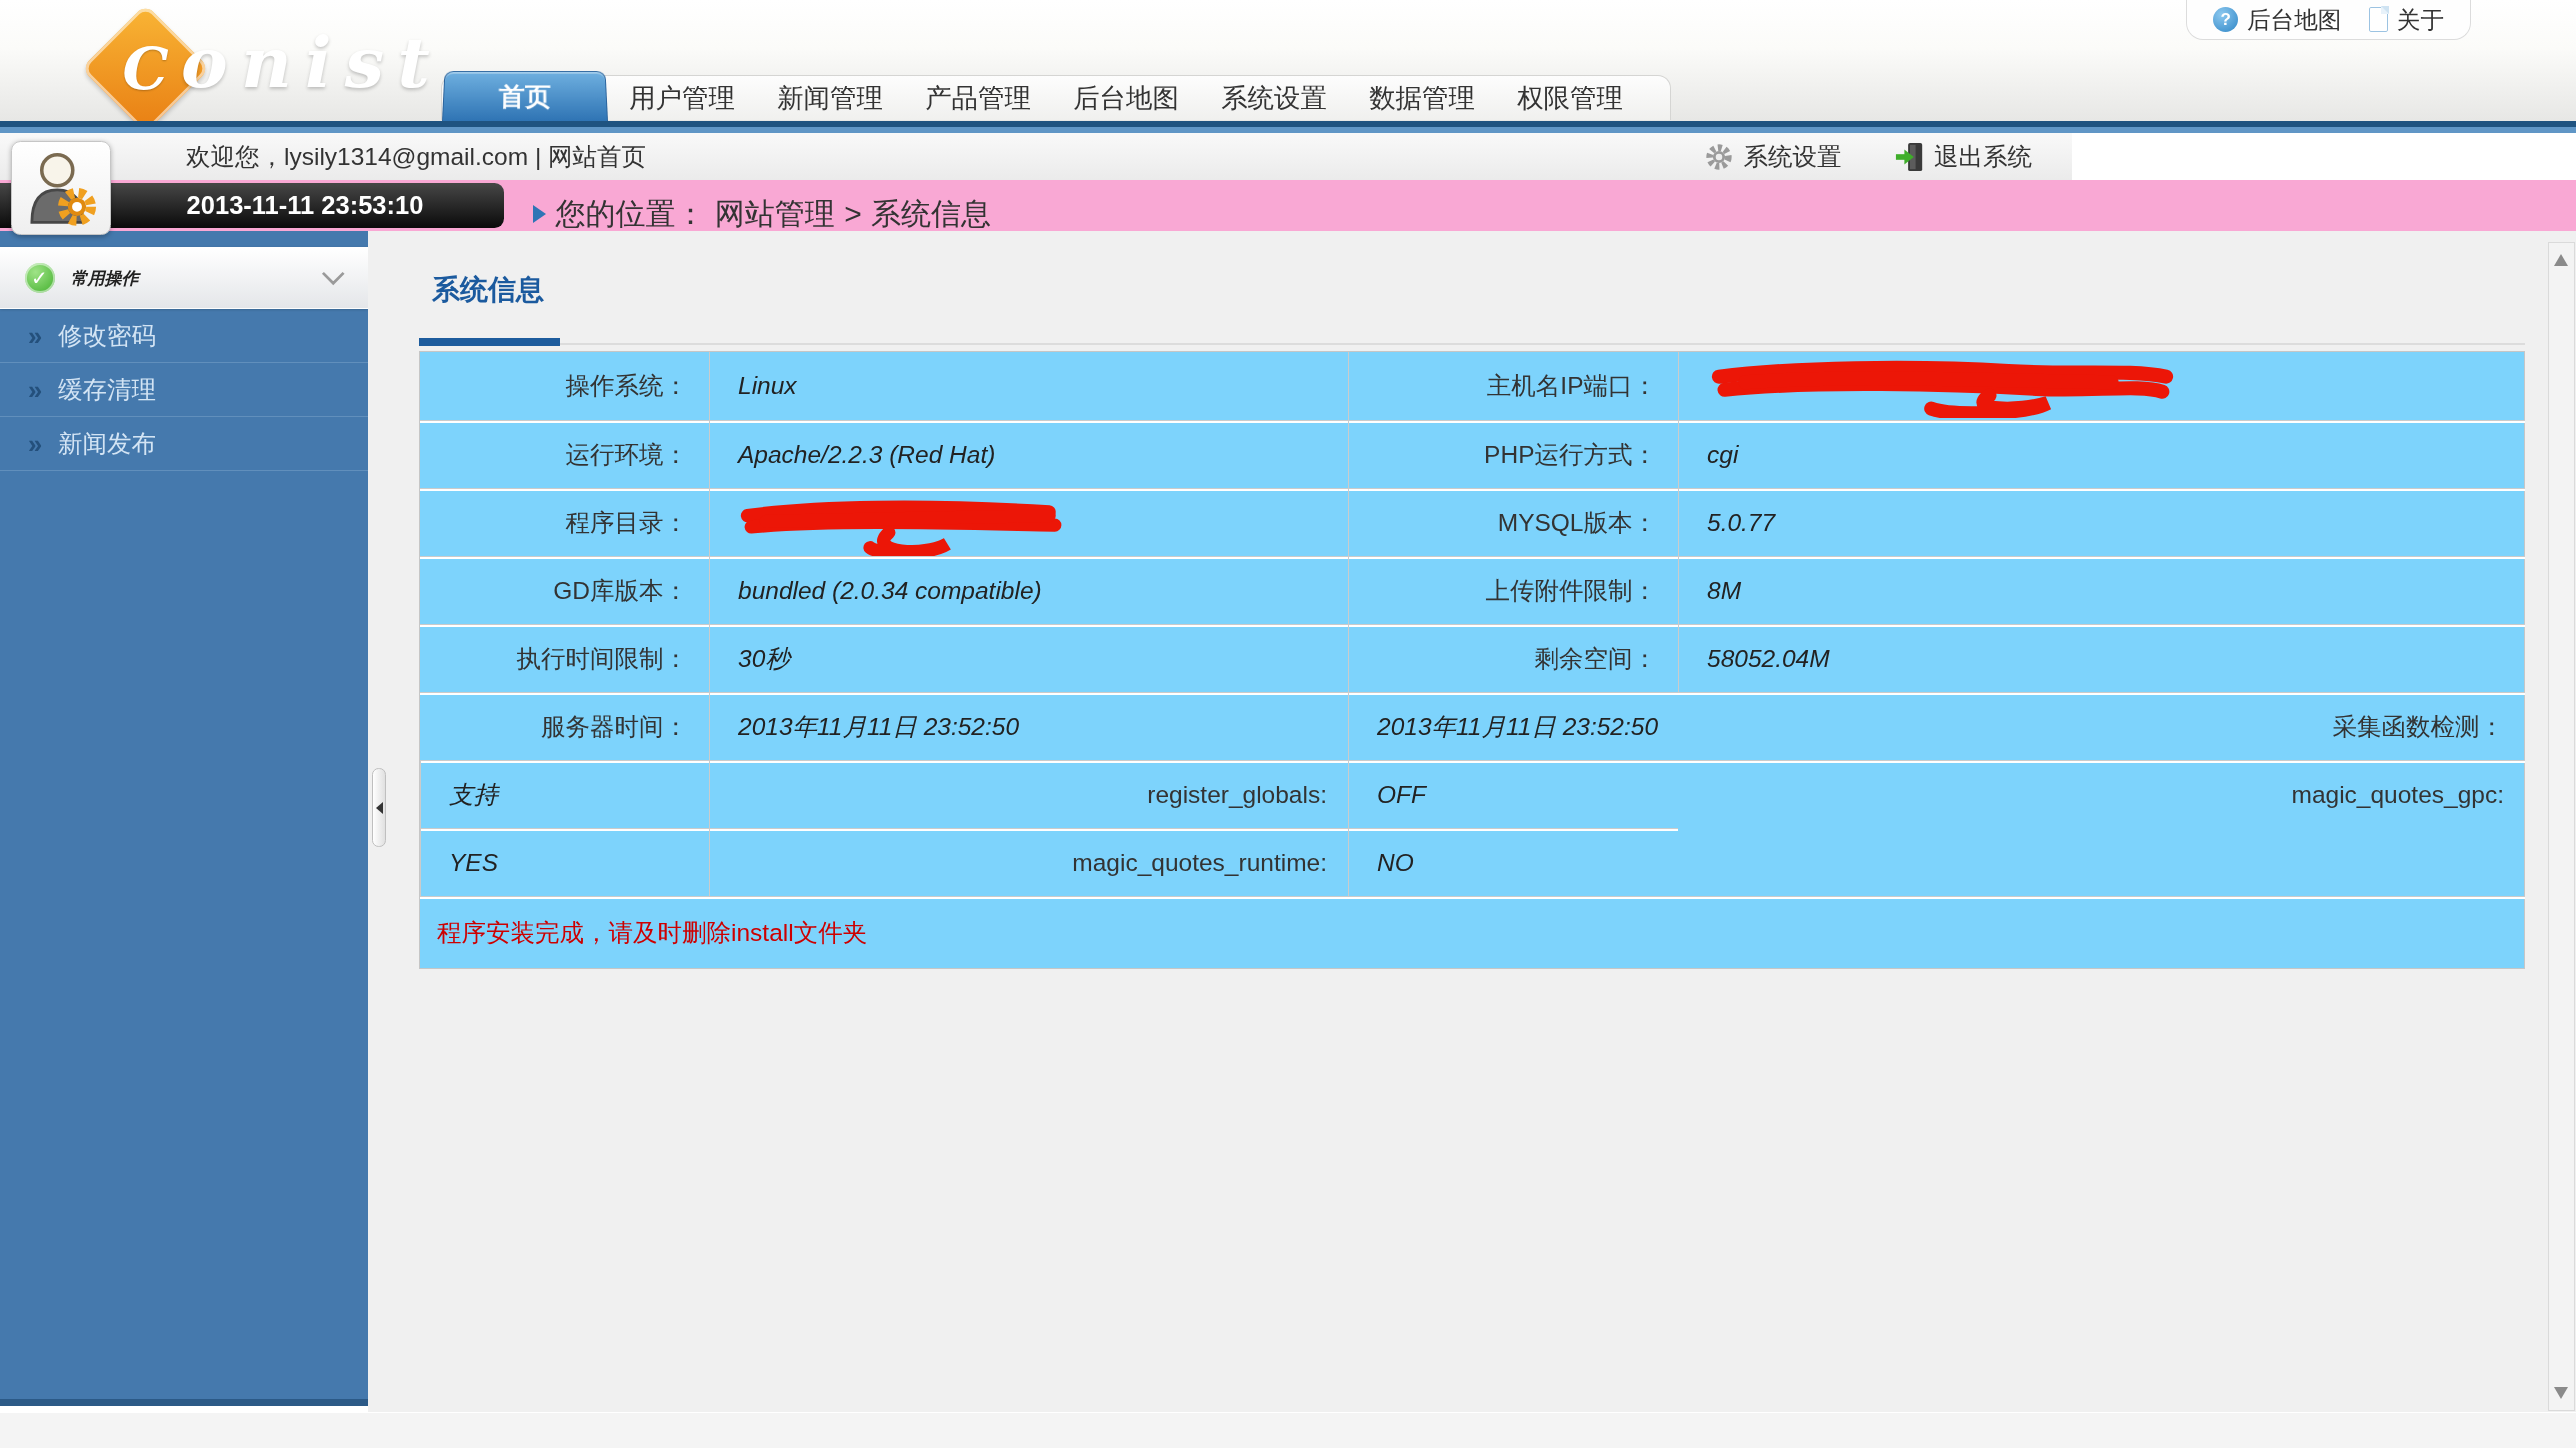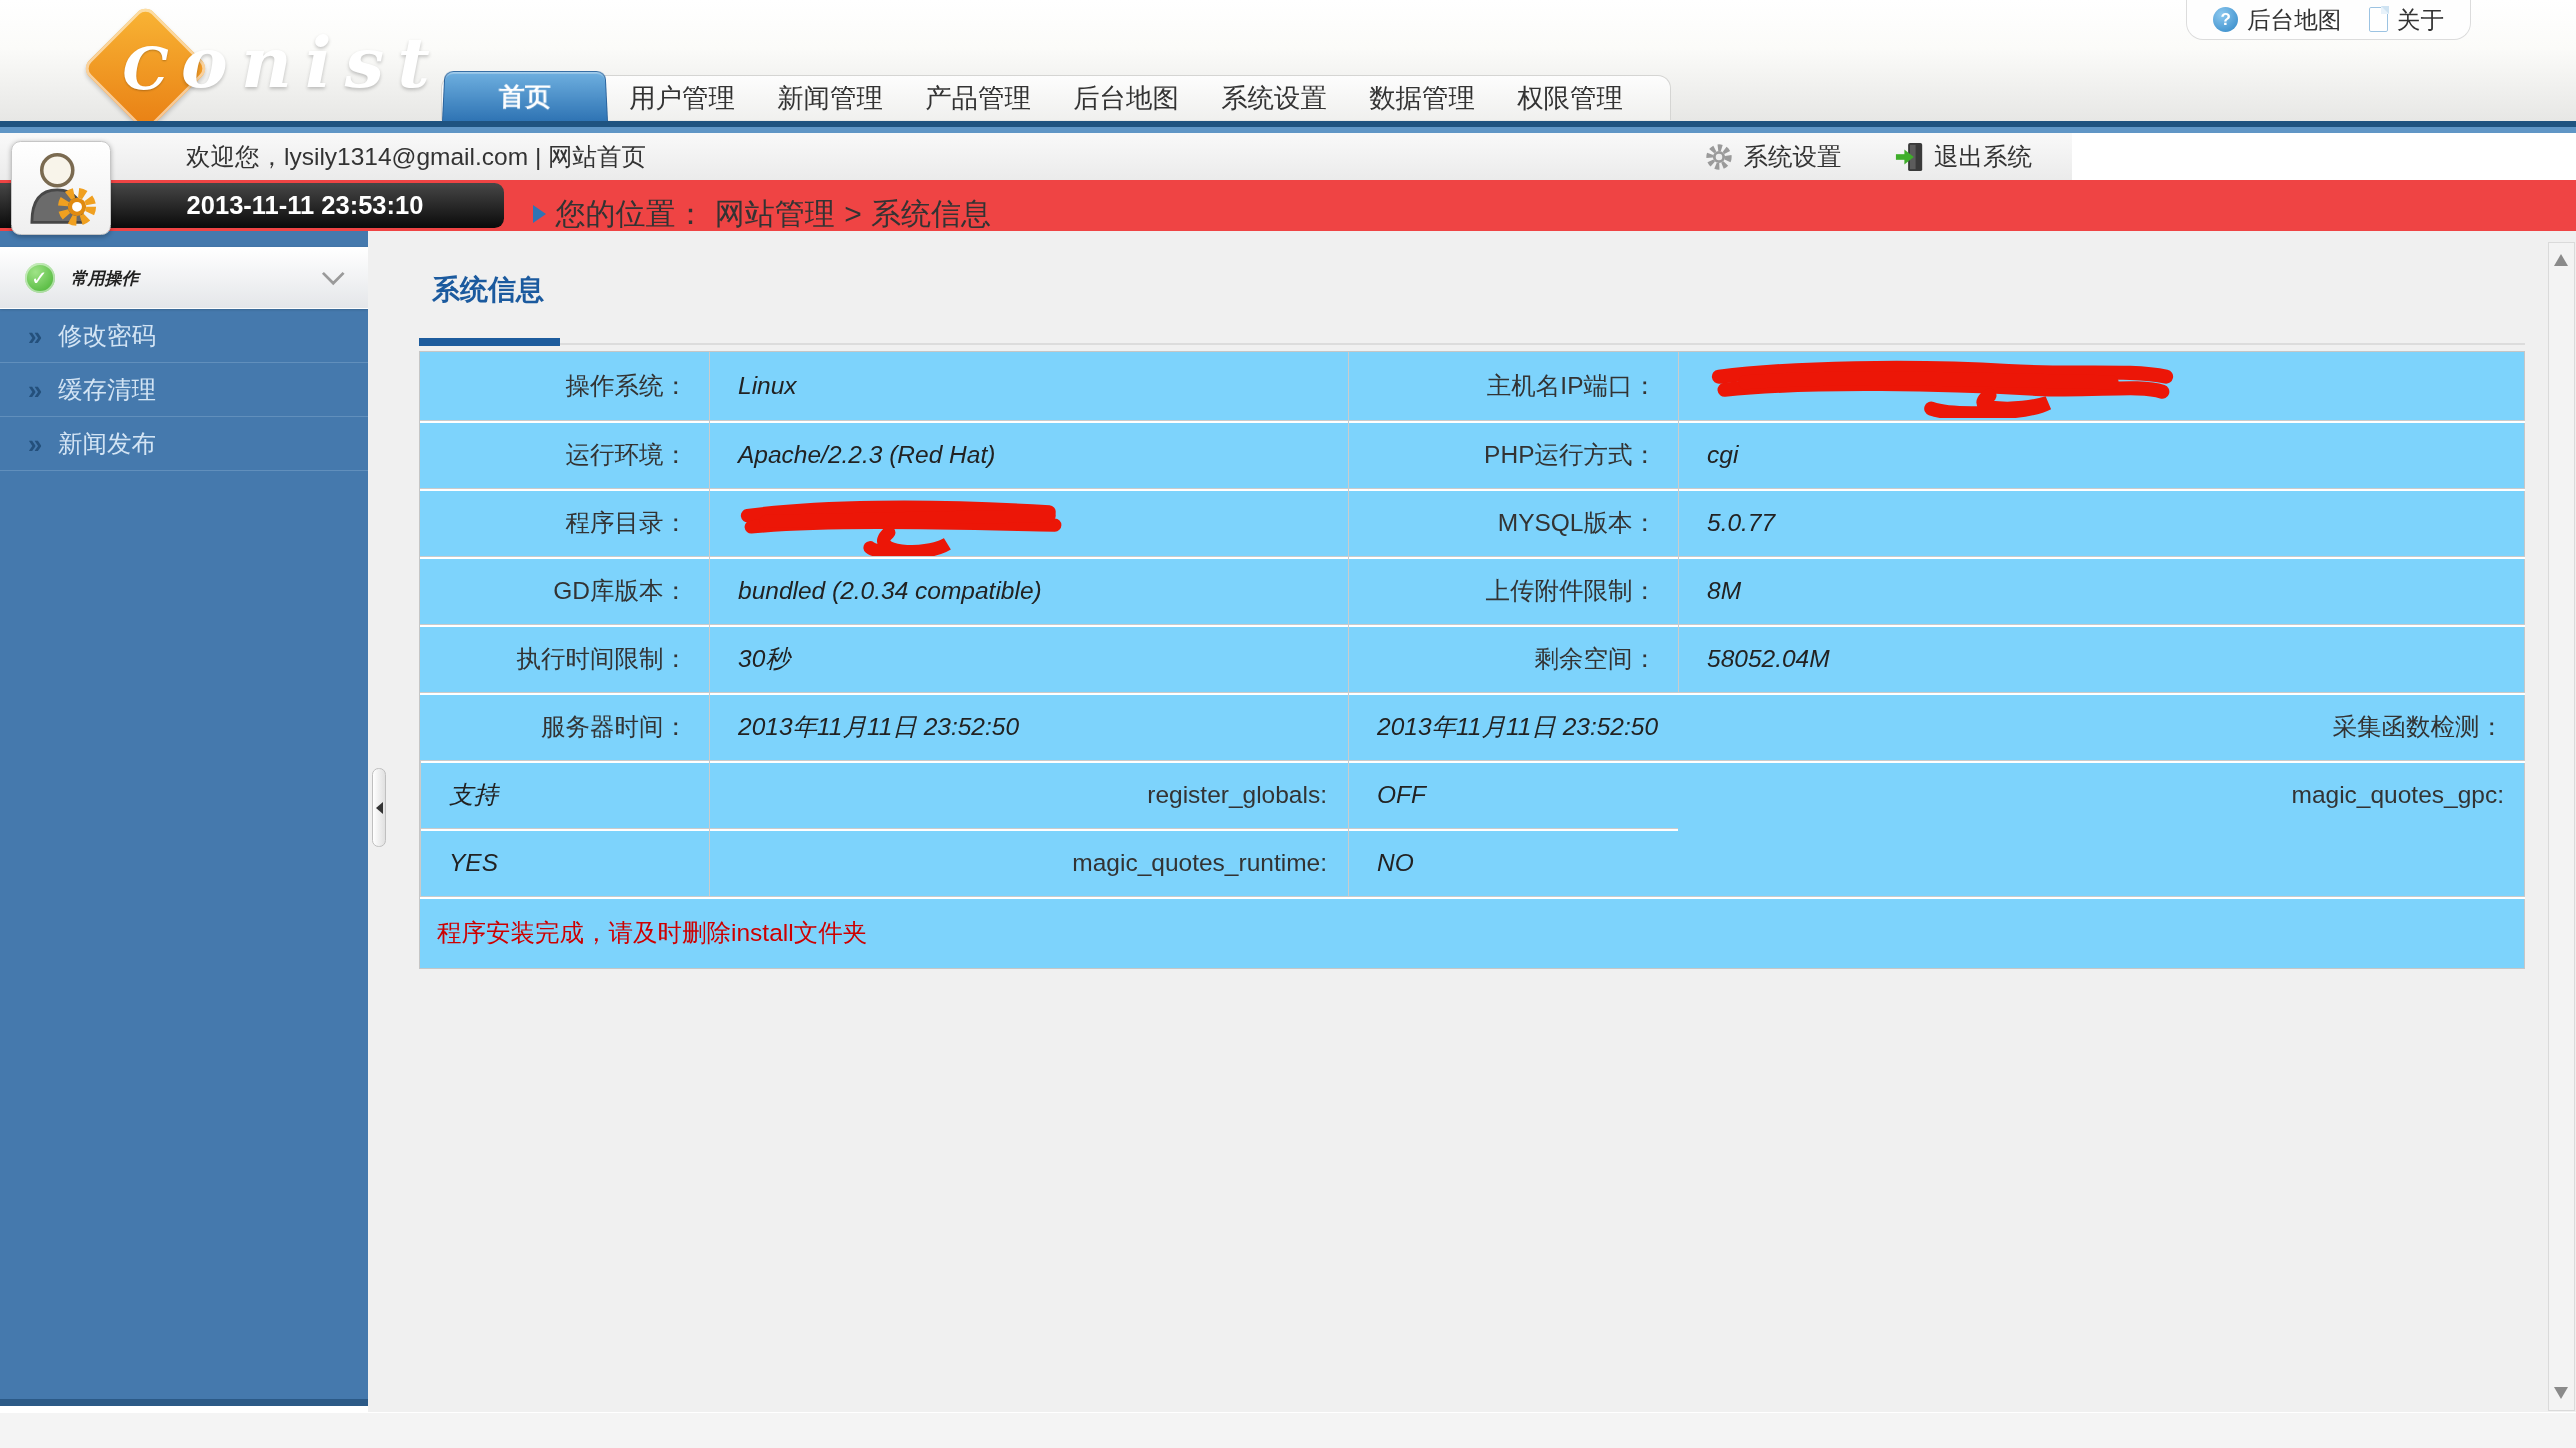--- a/index.html
+++ b/index.html
@@ -53,21 +53,21 @@
   .userbar { position:absolute; left:0; top:133px; width:2072px; height:47px;
     background:linear-gradient(#f9f9f9,#ebebeb); }
   .welcome { position:absolute; left:186px; top:0; height:47px; line-height:47px;
     font-size:24.5px; color:#333; }
   .welcome a.homelink { color:#333; text-decoration:none; }
   .useractions { position:absolute; right:40px; top:0; height:47px; display:flex;
     align-items:center; gap:53px; font-size:24.5px; color:#333; }
   .uaction { display:flex; align-items:center; gap:9.4px; cursor:pointer; }
 
   .statusbar { position:absolute; left:0; top:180px; width:2576px; height:51px;
-    background:#ef4444; }
+    background:#f9a8d4; }
   .clock { position:absolute; left:0; top:2.8px; width:504px; height:45px;
     background:linear-gradient(#474747,#0a0a0a); border-radius:0 9.4px 9.4px 0;
     color:#fff; font-size:25.5px; font-weight:bold; line-height:45px;
     text-align:center; padding-left:106px; }
   .breadcrumb { position:absolute; left:533px; top:8px; height:51px; line-height:51px;
     font-size:30px; color:#333; display:flex; align-items:center; gap:9.4px; }
   .bc-arrow { width:0; height:0; border-top:9.4px solid transparent; border-bottom:9.4px solid transparent;
     border-left:13.2px solid #2f74b5; }
 
   .avatarbox { position:absolute; left:11.3px; top:141px; width:100px; height:94px;

